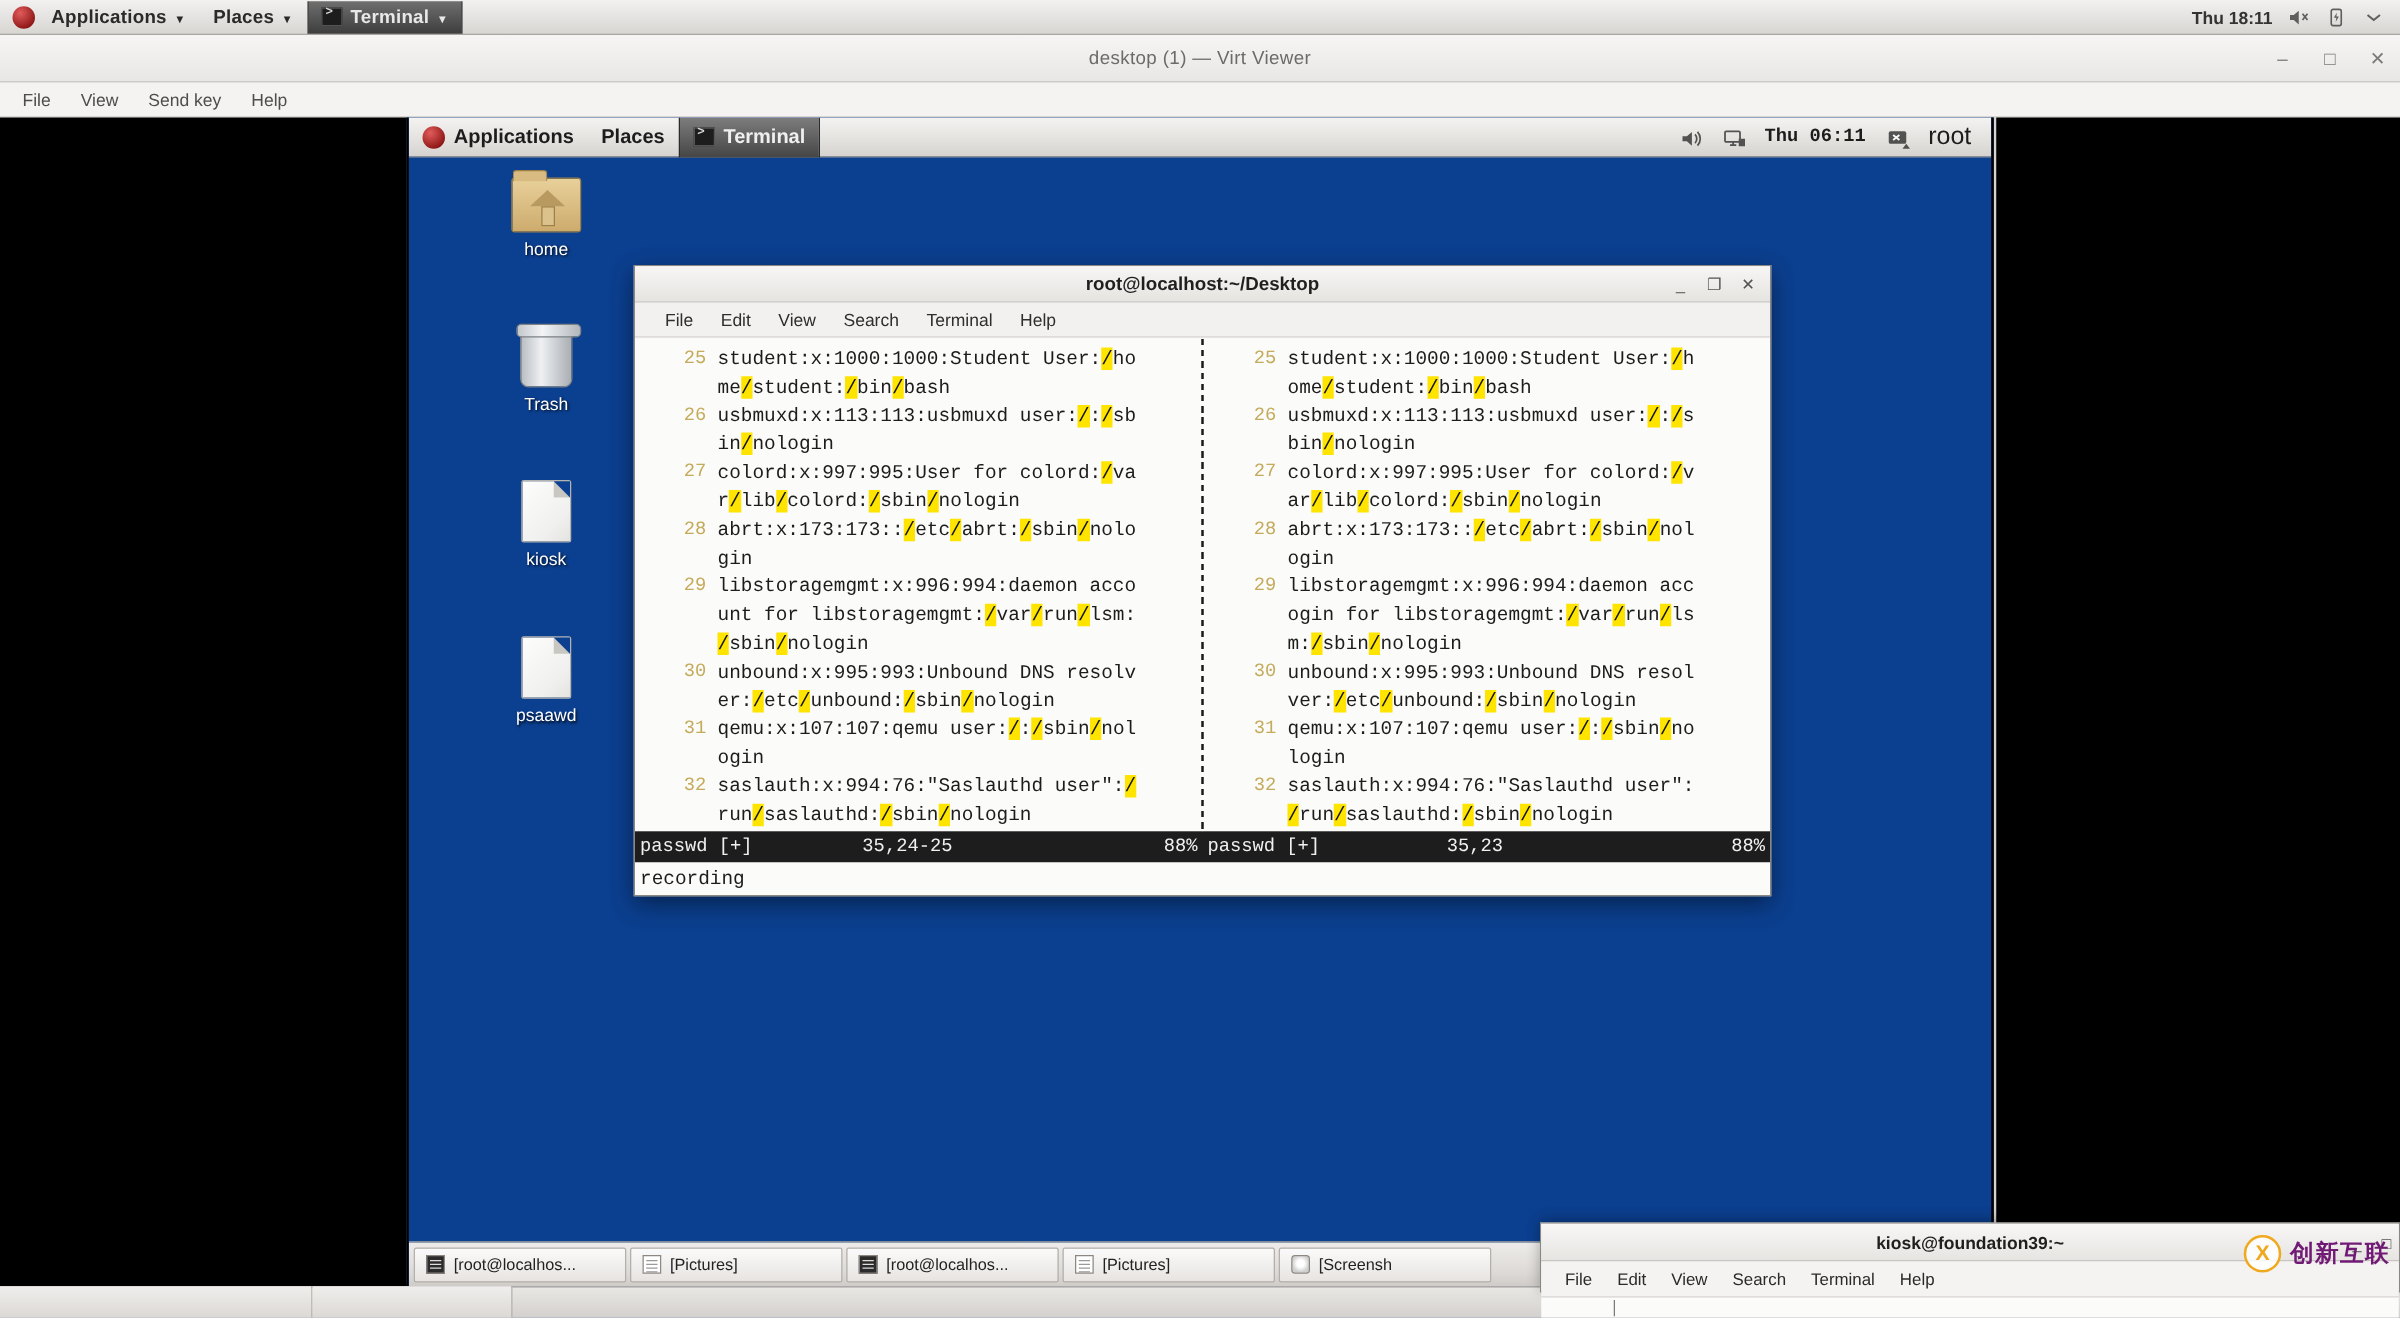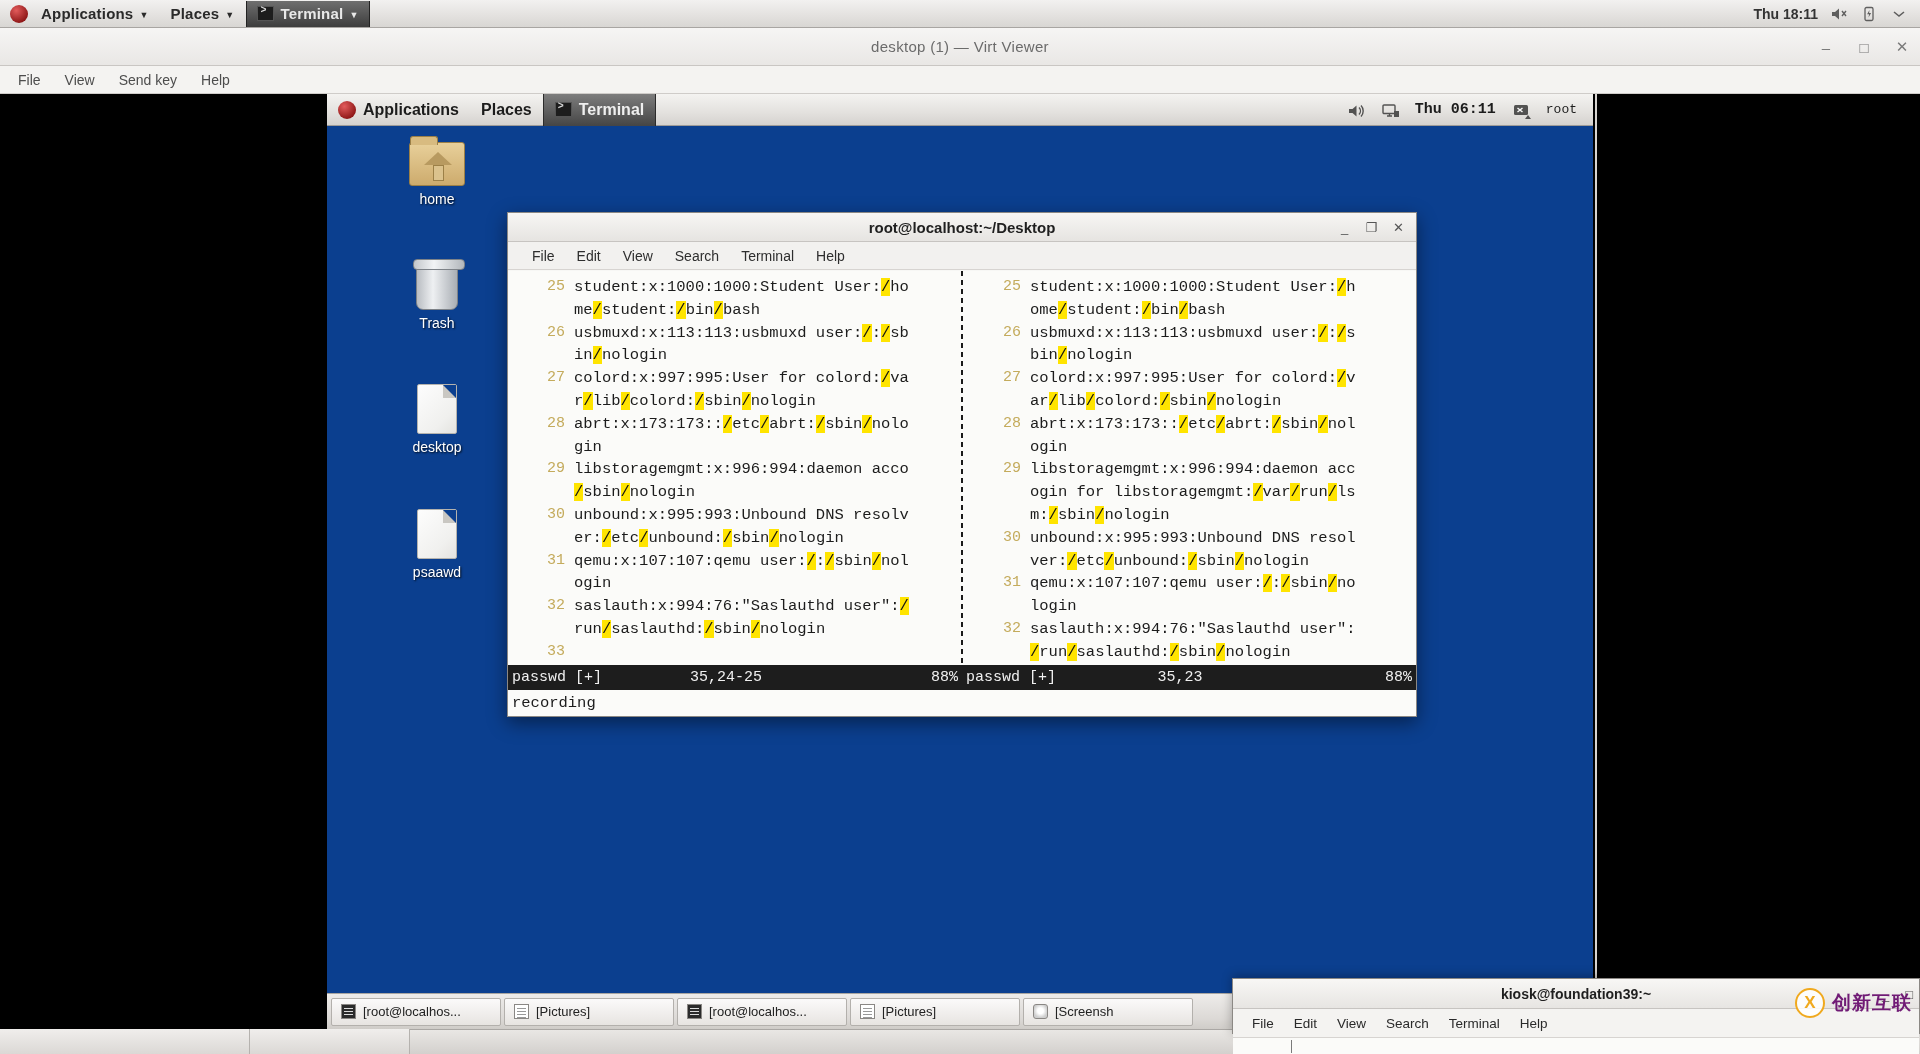--- a/index.html
+++ b/index.html
@@ -83,21 +83,21 @@
     border-bottom: 1px solid #9e9b98;
     display: flex; align-items: center; font-size: 16px; color: #1c1c1c;
   }
   .gp-item { display: flex; align-items: center; gap: 7px; padding: 0 11px; height: 32px; font-weight: bold; }
   .gp-item.active {
     background: linear-gradient(to bottom,#7d7d7d,#454545);
     color: #efefef; border-left: 1px solid #2b2b2b; border-right: 1px solid #2b2b2b;
   }
   .guest-right { margin-left: auto; display: flex; align-items: center; gap: 16px; padding-right: 16px; }
   .guest-clock { font-size: 15px; font-weight: bold; font-family: "Liberation Mono", monospace; text-align: center; }
-  .guest-user { font-size: 13px; font-family: Liberation Mono, monospace; }
+  .guest-user { font-size: 20px; font-family: Liberation Sans, sans-serif; }
 
   
   .desk-icon {
     position: absolute; width: 100px; text-align: center; cursor: default;
   }
   .desk-icon .label {
     color: #fff; font-size: 14px; margin-top: 5px;
     text-shadow: 1px 1px 2px rgba(0,0,0,.85);
   }
   .ic-home {
@@ -373,21 +373,21 @@
         <div class="door"></div>
       </div>
     <div class="label">home</div>
   </div>
   <div class="desk-icon" style="left:60px; top:170px;">
     <div class="ic-trash"></div>
     <div class="label">Trash</div>
   </div>
   <div class="desk-icon" style="left:60px; top:290px;">
     <div class="ic-file"></div>
-    <div class="label">desktop</div>
+    <div class="label">kiosk</div>
   </div>
   <div class="desk-icon" style="left:60px; top:415px;">
     <div class="ic-file"></div>
     <div class="label">psaawd</div>
   </div>
 
   <div class="term-win">
     <div class="term-title">
       <span class="t">root@localhost:~/Desktop</span>
       <div class="term-ctrls">
@@ -410,20 +410,21 @@
         <div class="pane left" id="pane-left">
             <div class="vline"><span class="lnum">25</span><span class="vtext"><span>student:x:1000:1000:Student User:</span><span class="hl">/</span><span>ho</span></span></div>
             <div class="vline cont"><span class="lnum"></span><span class="vtext"><span>me</span><span class="hl">/</span><span>student:</span><span class="hl">/</span><span>bin</span><span class="hl">/</span><span>bash</span></span></div>
             <div class="vline"><span class="lnum">26</span><span class="vtext"><span>usbmuxd:x:113:113:usbmuxd user:</span><span class="hl">/</span><span>:</span><span class="hl">/</span><span>sb</span></span></div>
             <div class="vline cont"><span class="lnum"></span><span class="vtext"><span>in</span><span class="hl">/</span><span>nologin</span></span></div>
             <div class="vline"><span class="lnum">27</span><span class="vtext"><span>colord:x:997:995:User for colord:</span><span class="hl">/</span><span>va</span></span></div>
             <div class="vline cont"><span class="lnum"></span><span class="vtext"><span>r</span><span class="hl">/</span><span>lib</span><span class="hl">/</span><span>colord:</span><span class="hl">/</span><span>sbin</span><span class="hl">/</span><span>nologin</span></span></div>
             <div class="vline"><span class="lnum">28</span><span class="vtext"><span>abrt:x:173:173::</span><span class="hl">/</span><span>etc</span><span class="hl">/</span><span>abrt:</span><span class="hl">/</span><span>sbin</span><span class="hl">/</span><span>nolo</span></span></div>
             <div class="vline cont"><span class="lnum"></span><span class="vtext"><span>gin</span></span></div>
             <div class="vline"><span class="lnum">29</span><span class="vtext"><span>libstoragemgmt:x:996:994:daemon acco</span></span></div>
+            <div class="vline cont"><span class="lnum"></span><span class="vtext"><span>unt for libstoragemgmt:</span><span class="hl">/</span><span>var</span><span class="hl">/</span><span>run</span><span class="hl">/</span><span>lsm:</span></span></div>
             <div class="vline cont"><span class="lnum"></span><span class="vtext"><span class="hl">/</span><span>sbin</span><span class="hl">/</span><span>nologin</span></span></div>
             <div class="vline"><span class="lnum">30</span><span class="vtext"><span>unbound:x:995:993:Unbound DNS resolv</span></span></div>
             <div class="vline cont"><span class="lnum"></span><span class="vtext"><span>er:</span><span class="hl">/</span><span>etc</span><span class="hl">/</span><span>unbound:</span><span class="hl">/</span><span>sbin</span><span class="hl">/</span><span>nologin</span></span></div>
             <div class="vline"><span class="lnum">31</span><span class="vtext"><span>qemu:x:107:107:qemu user:</span><span class="hl">/</span><span>:</span><span class="hl">/</span><span>sbin</span><span class="hl">/</span><span>nol</span></span></div>
             <div class="vline cont"><span class="lnum"></span><span class="vtext"><span>ogin</span></span></div>
             <div class="vline"><span class="lnum">32</span><span class="vtext"><span>saslauth:x:994:76:"Saslauthd user":</span><span class="hl">/</span></span></div>
             <div class="vline cont"><span class="lnum"></span><span class="vtext"><span>run</span><span class="hl">/</span><span>saslauthd:</span><span class="hl">/</span><span>sbin</span><span class="hl">/</span><span>nologin</span></span></div>
             <div class="vline"><span class="lnum">33</span><span class="vtext"></span></div>
           </div>
         <div class="pane-sep"></div>

